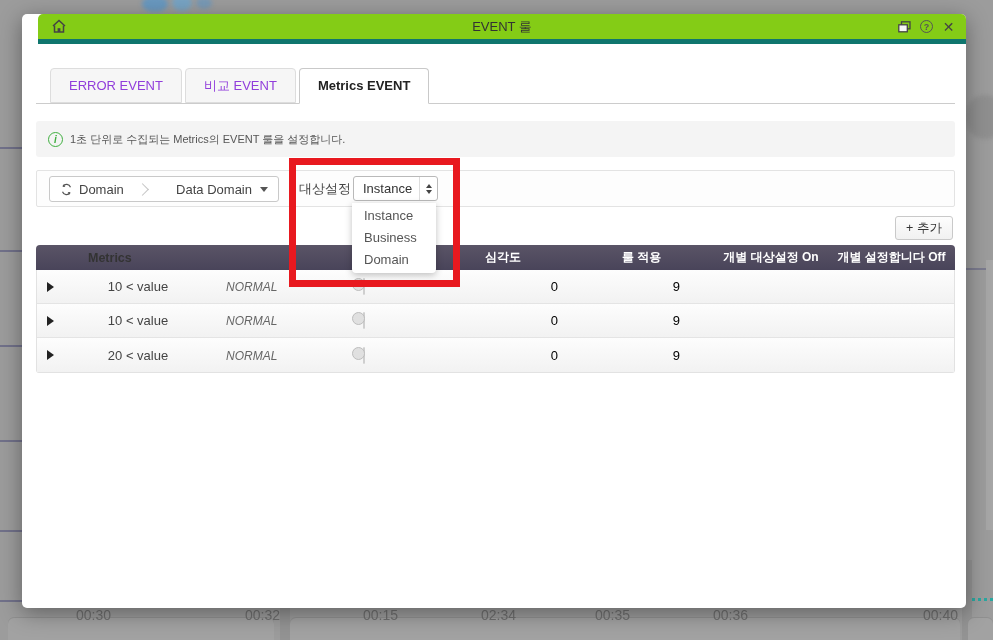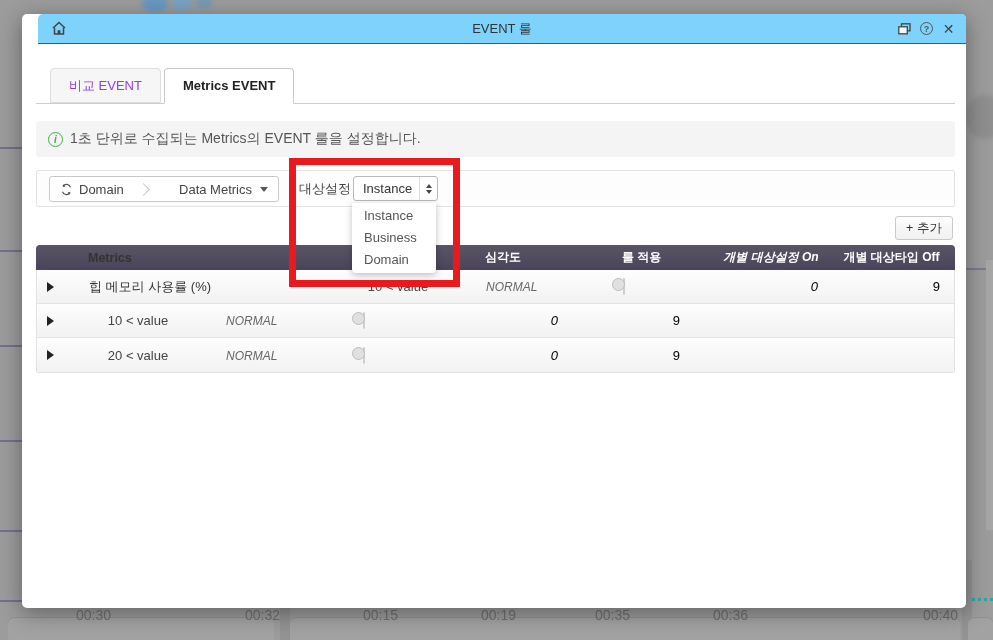--- a/index.html
+++ b/index.html
@@ -31,21 +31,21 @@
   .tl0{left:76px}.tl1{left:245px}.tl2{left:363px}.tl3{left:481px}.tl4{left:595px}.tl5{left:713px}.tl6{left:923px}
 
   
   .modal {
     position:absolute; left:22px; top:14px; width:944px; height:594px;
     background:#fff; border-radius:5px;
     box-shadow:0 5px 22px rgba(0,0,0,.38);
   }
   .titlebar {
     position:absolute; left:16px; top:0; right:0; height:30px;
-    background:#7dd3fc; border-bottom:1px solid #0f766e;
+    background:#84cc16; border-bottom:5px solid #0f766e;
     border-radius:5px 5px 0 0;
     display:flex; align-items:center;
   }
   .home-btn { margin-left:12px; width:18px; height:18px; display:flex; align-items:center; justify-content:center; cursor:pointer; }
   .win-title { position:absolute; left:0; right:0; text-align:center; font-size:13px; color:#333; pointer-events:none; }
   .win-controls { margin-left:auto; margin-right:10px; display:flex; align-items:center; gap:7px; z-index:2; }
   .ctrl { width:15px; height:15px; display:flex; align-items:center; justify-content:center; color:#444; cursor:pointer; }
   .help-circle { width:13px; height:13px; border:1.4px solid #555; border-radius:50%; font-size:9px; font-weight:700; color:#555; display:flex; align-items:center; justify-content:center; }
   .close-x { font-size:14px; font-weight:700; color:#444; line-height:1; }
 
@@ -67,21 +67,21 @@
   .infobar {
     position:absolute; left:14px; right:11px; top:107px; height:36px;
     background:#f4f4f4; border-radius:3px;
     display:flex; align-items:center; padding:0 12px; gap:7px;
   }
   .info-icon {
     width:15px; height:15px; border:1.5px solid #3faf3f; border-radius:50%;
     color:#3faf3f; font-size:10px; font-weight:700; font-style:italic;
     display:flex; align-items:center; justify-content:center; flex:none;
   }
-  .info-text { font-size:14px; color:#555;text-align:center; }
+  .info-text { font-size:11px; color:#555;text-align:center; }
 
   
   .toolbar {
     position:absolute; left:14px; right:11px; top:156px; height:37px;
     border:1px solid #e3e3e3; background:#fdfdfd; border-radius:2px;
   }
   .crumb {
     position:absolute; left:12px; top:5px; width:230px; height:26px;
     background:#fff; border:1px solid #c9c9c9; border-radius:3px;
     display:flex; align-items:center; padding:0 10px; cursor:pointer;
@@ -130,21 +130,21 @@
     display:flex; height:34px; align-items:center;
     background:linear-gradient(180deg,#fdfdfd,#f2f2f2);
     border-bottom:1px solid #e4e4e4;
   }
   .g-row:last-child { border-bottom:none; }
   .c0{width:26px; display:flex; justify-content:center;}
   .c1{width:260px; padding-left:26px; color:#333;}
   .c2{width:150px; text-align:center; color:#444;}
   .c3{width:136px; padding-left:13px;}
   .c4{width:104px; padding-left:14px;}
-  .c5{width:118px; text-align:right; padding-right:13px;font-style:italic;}
+  .c5{width:118px; text-align:right; padding-right:13px;}
   .c6{width:123px; text-align:right; padding-right:14px;}
   .g-head .c5,.g-head .c6{ text-align:center; padding-right:0; }
   .g-head .c1{ font-size:12.5px; }
   .sev { font-size:12px; color:#666;font-style:italic; }
   .expand { width:0; height:0; border-top:5px solid transparent; border-bottom:5px solid transparent; border-left:7px solid #222; cursor:pointer; }
   .toggle { position:relative; width:25px; height:13px; background:#ededed; border:1px solid #cfcfcf; border-radius:7px; cursor:pointer; }
   .knob { position:absolute; right:-1px; top:-1px; width:13px; height:13px; border-radius:50%; background:#e0e0e0; border:1px solid #bdbdbd; }
 
   
   .annotation {
@@ -172,21 +172,21 @@
   <div class="bg-teal"></div>
   <div class="bg-strip"></div>
   <div class="bg-gap bgg1"></div>
   <div class="bg-gap bgg2"></div>
   <div class="bg-card bgc1"></div>
   <div class="bg-card bgc2"></div>
   <div class="bg-card bgc3"></div>
   <span class="time-label tl0">00:30</span>
   <span class="time-label tl1">00:32</span>
   <span class="time-label tl2">00:15</span>
-  <span class="time-label tl3">00:19</span>
+  <span class="time-label tl3">02:34</span>
   <span class="time-label tl4">00:35</span>
   <span class="time-label tl5">00:36</span>
   <span class="time-label tl6">00:40</span>
 </div>
 
 <div class="modal">
 
   <div class="titlebar">
     <span class="home-btn">
       <svg width="16" height="15" viewBox="0 0 16 15">
@@ -206,20 +206,21 @@
       <span class="ctrl">
           <span class="help-circle">?</span>
         </span>
       <span class="ctrl">
           <span class="close-x">✕</span>
         </span>
     </span>
   </div>
 
   <div class="tabs">
+    <div class="tab">ERROR EVENT</div>
     <div class="tab">비교 EVENT</div>
     <div class="tab active">Metrics EVENT</div>
   </div>
   <div class="tabline"></div>
 
   <div class="infobar">
     <span class="info-icon">i</span>
     <span class="info-text">1초 단위로 수집되는 Metrics의 EVENT 룰을 설정합니다.</span>
   </div>
 
@@ -229,21 +230,21 @@
         <svg width="13" height="13" viewBox="0 0 13 13">
           <path d="M10.5 4.2 A4.2 4.2 0 0 0 3 3.4" fill="none" stroke="#555" stroke-width="1.2"></path>
           <path d="M2.5 8.8 A4.2 4.2 0 0 0 10 9.6" fill="none" stroke="#555" stroke-width="1.2"></path>
           <path d="M3.6 1.2 L2.6 3.8 L5.3 4.1 Z" fill="#555"></path>
           <path d="M9.4 11.8 L10.4 9.2 L7.7 8.9 Z" fill="#555"></path>
         </svg>
         <span>Domain</span>
       </span>
       <span class="crumb-sep"></span>
       <span class="crumb-sel">
-        <span>Data Metrics</span>
+        <span>Data Domain</span>
         <span class="caret-down"></span>
       </span>
     </div>
 
     <span class="tt-label">대상설정</span>
     <div class="tt-select">
       <span class="tt-value">Instance</span>
       <span class="tt-spin">
         <span class="tri-up"></span>
         <span class="tri-dn"></span>
@@ -260,28 +261,27 @@
   <button class="add-btn">+ 추가</button>
 
   <div class="grid">
     <div class="g-head">
       <div class="c0"></div>
       <div class="c1">Metrics</div>
       <div class="c2"></div>
       <div class="c3">심각도</div>
       <div class="c4">룰 적용</div>
       <div class="c5">개별 대상설정 On</div>
-      <div class="c6">개별 대상타입 Off</div>
+      <div class="c6">개별 설정합니다 Off</div>
     </div>
     <div class="g-body">
       <div class="g-row">
         <div class="c0">
             <span class="expand"></span>
           </div>
-        <div class="c1">힙 메모리 사용률 (%)</div>
         <div class="c2">10 &lt; value</div>
         <div class="c3"><span class="sev">NORMAL</span></div>
         <div class="c4"><span class="toggle"><span class="knob"></span></span></div>
         <div class="c5">0</div>
         <div class="c6">9</div>
       </div>
       <div class="g-row">
         <div class="c0">
             <span class="expand"></span>
           </div>

